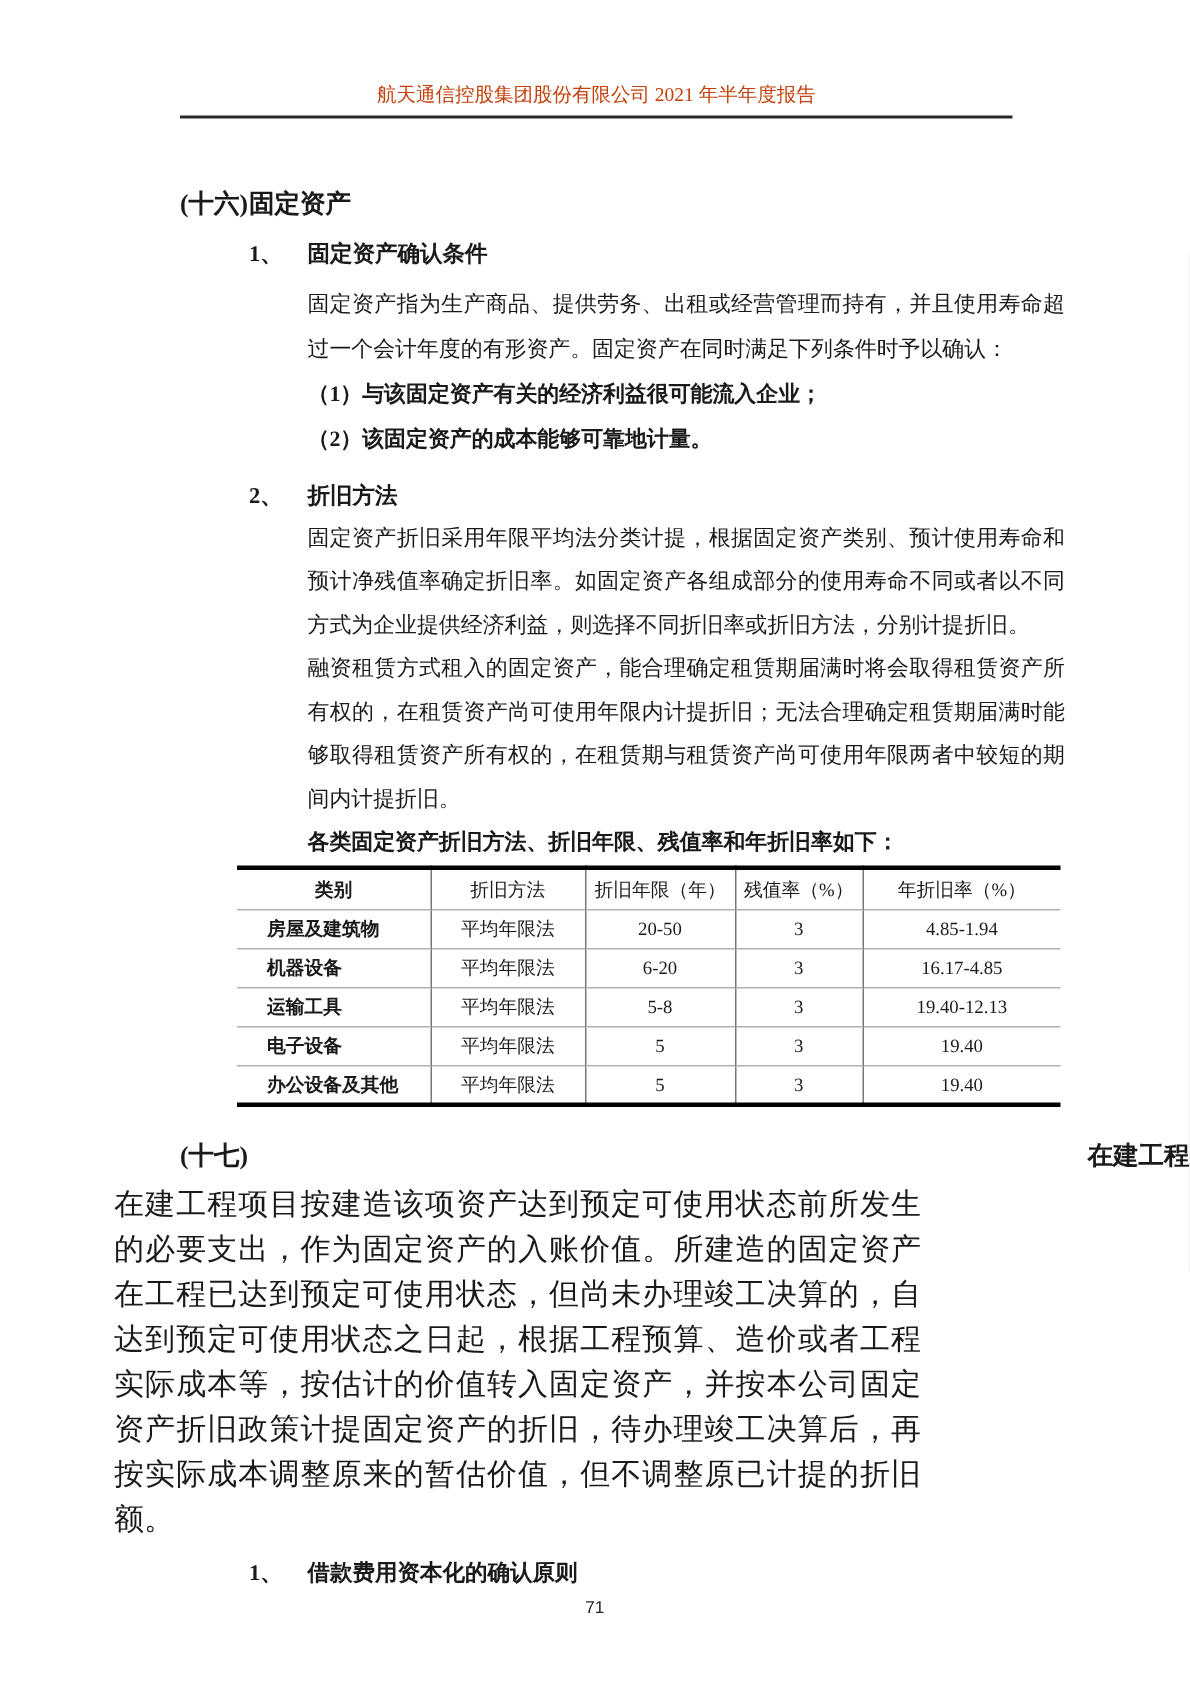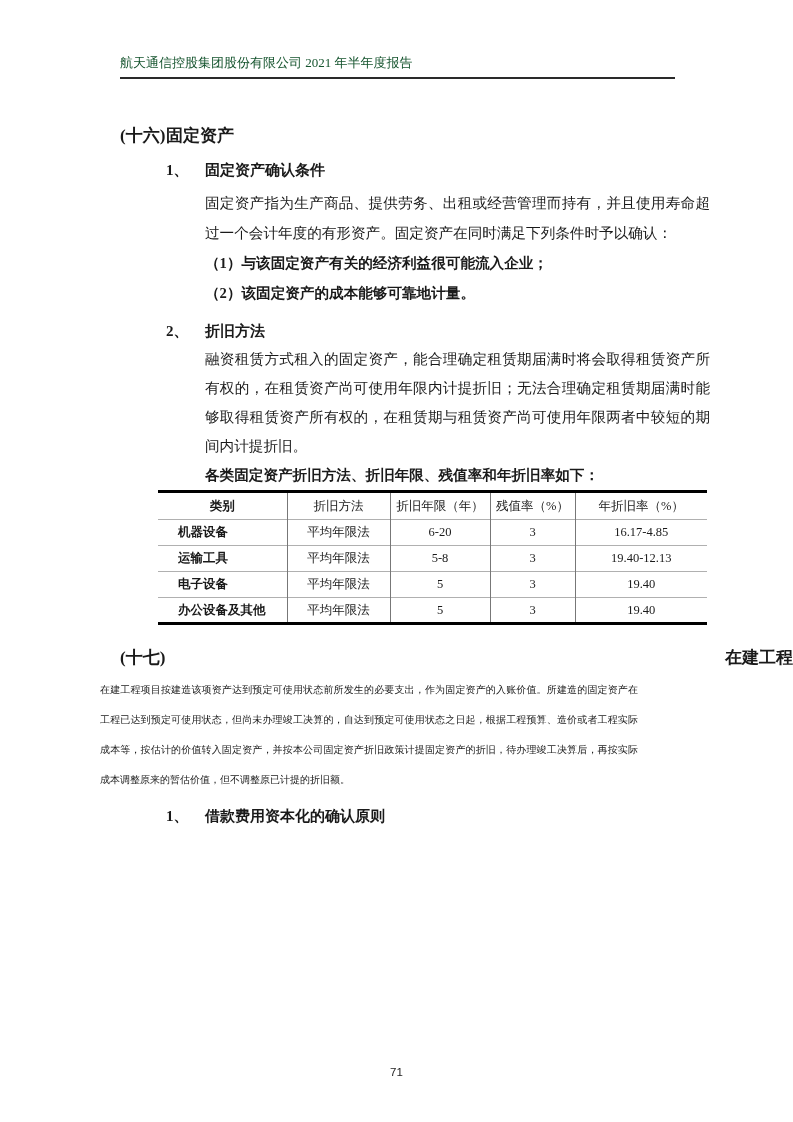--- a/index.html
+++ b/index.html
@@ -13,23 +13,24 @@
     color: #1a1a1a;
     font-family: "Liberation Serif", "DejaVu Serif", serif;
     overflow: hidden;
   }
   .content { padding-top: 54px; }
 
   
   .hdr-wrap {
     margin-left: 120px;
     width: 555px;
+    text-align: center;
     font-size: 13px;
     line-height: 17px;
-    color: #14532d;
+    color: #c2410c;
   }
   .hdr-rule {
     margin-left: 120px;
     width: 555px;
     margin-top: 6px;
     border-top: 2px solid #2a2a2a;
   }
 
   
   .sec-heading {
@@ -62,23 +63,23 @@
     width: 505px;
     font-size: 14.6px;
     line-height: 30px;
   }
   .sub1-body { margin-top: 7px; }
   .sub2-body { margin-top: 3px; line-height: 29px; }
   .para-just { text-align: justify; text-justify: inter-character; }
   .item-line { text-align: left; font-weight: bold; }
 
   .sec-body {
-    margin-left: 100px;
+    margin-left: 76px;
     width: 538px;
-    font-size: 10px;
+    font-size: 20px;
     line-height: 30px;
   }
   .s17-body { margin-top: 7px; }
 
   
   table.dep-table {
     margin-left: 158px;
     width: 549px;
     border-collapse: collapse;
     table-layout: fixed;
@@ -144,20 +145,21 @@
       <div class="item-line">（1）与该固定资产有关的经济利益很可能流入企业；</div>
       <div class="item-line">（2）该固定资产的成本能够可靠地计量。</div>
     </div>
 
     <div class="sub-heading sub2-heading">
       <span class="sub-num">2、</span>
       <span>折旧方法</span>
     </div>
 
     <div class="sub-body sub2-body">
+      <div class="para-just">固定资产折旧采用年限平均法分类计提，根据固定资产类别、预计使用寿命和预计净残值率确定折旧率。如固定资产各组成部分的使用寿命不同或者以不同方式为企业提供经济利益，则选择不同折旧率或折旧方法，分别计提折旧。</div>
       <div class="para-just">融资租赁方式租入的固定资产，能合理确定租赁期届满时将会取得租赁资产所有权的，在租赁资产尚可使用年限内计提折旧；无法合理确定租赁期届满时能够取得租赁资产所有权的，在租赁期与租赁资产尚可使用年限两者中较短的期间内计提折旧。</div>
       <div class="item-line">各类固定资产折旧方法、折旧年限、残值率和年折旧率如下：</div>
     </div>
 
     <table class="dep-table">
       <colgroup>
           <col class="c1">
           <col class="c2">
           <col class="c3">
           <col class="c4">
@@ -165,20 +167,27 @@
         </colgroup>
       <tbody>
           <tr>
         <th>类别</th>
         <th>折旧方法</th>
         <th>折旧年限（年）</th>
         <th>残值率（%）</th>
         <th>年折旧率（%）</th>
       </tr>
       <tr>
+        <td class="cat">房屋及建筑物</td>
+        <td>平均年限法</td>
+        <td>20-50</td>
+        <td>3</td>
+        <td>4.85-1.94</td>
+      </tr>
+      <tr>
         <td class="cat">机器设备</td>
         <td>平均年限法</td>
         <td>6-20</td>
         <td>3</td>
         <td>16.17-4.85</td>
       </tr>
       <tr>
         <td class="cat">运输工具</td>
         <td>平均年限法</td>
         <td>5-8</td>

